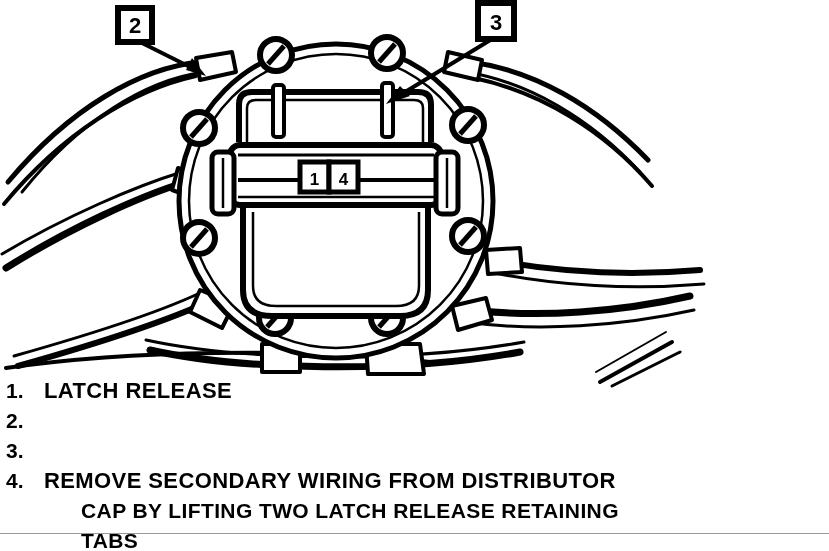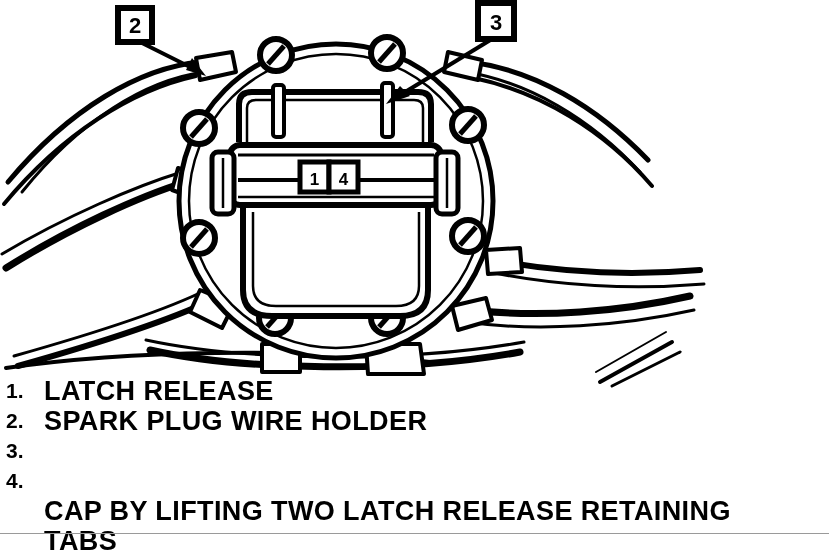--- a/index.html
+++ b/index.html
@@ -41,37 +41,38 @@
     padding-left: 6px;
     box-sizing: border-box;
     font-size: 21px;
     font-weight: bold;
     color: #000000;
     letter-spacing: 0px;
     line-height: 30px;
     font-family: "Liberation Sans", sans-serif;
   }
   .legend-text {
-    font-size: 27px;
+    font-size: 22px;
     font-weight: bold;
     color: #000000;
     line-height: 30px;
     letter-spacing: 0.4px;
     font-family: "Liberation Sans", sans-serif;
     white-space: pre;
   }
   .legend-cont {
-    padding-left: 44px;
-    font-size: 27px;
+    padding-left: 56px;
+    font-size: 21px;
     font-weight: bold;
     color: #000000;
     line-height: 30px;
     letter-spacing: 0.4px;
     font-family: "Liberation Sans", sans-serif;
     white-space: pre;
+    margin-left: 25px;
   }
   .bottom-rule {
     position: absolute;
     left: 0;
     top: 533px;
     width: 829px;
     height: 1px;
     background: #9a9a9a;
   }
   .callout-text {
@@ -269,29 +270,29 @@
 
   <div class="legend">
 
     <div class="legend-row">
       <span class="legend-num">1.</span>
       <span class="legend-text">LATCH RELEASE</span>
     </div>
 
     <div class="legend-row">
       <span class="legend-num">2.</span>
-      <span class="legend-text">SPARK PLUG WIRE HOLDER</span>
     </div>
 
     <div class="legend-row">
       <span class="legend-num">3.</span>
     </div>
 
     <div class="legend-row">
       <span class="legend-num">4.</span>
+      <span class="legend-text">REMOVE SECONDARY WIRING FROM DISTRIBUTOR</span>
     </div>
 
     <div class="legend-row">
       <span class="legend-cont">CAP BY LIFTING TWO LATCH RELEASE RETAINING</span>
     </div>
 
     <div class="legend-row">
       <span class="legend-cont">TABS</span>
     </div>
 

